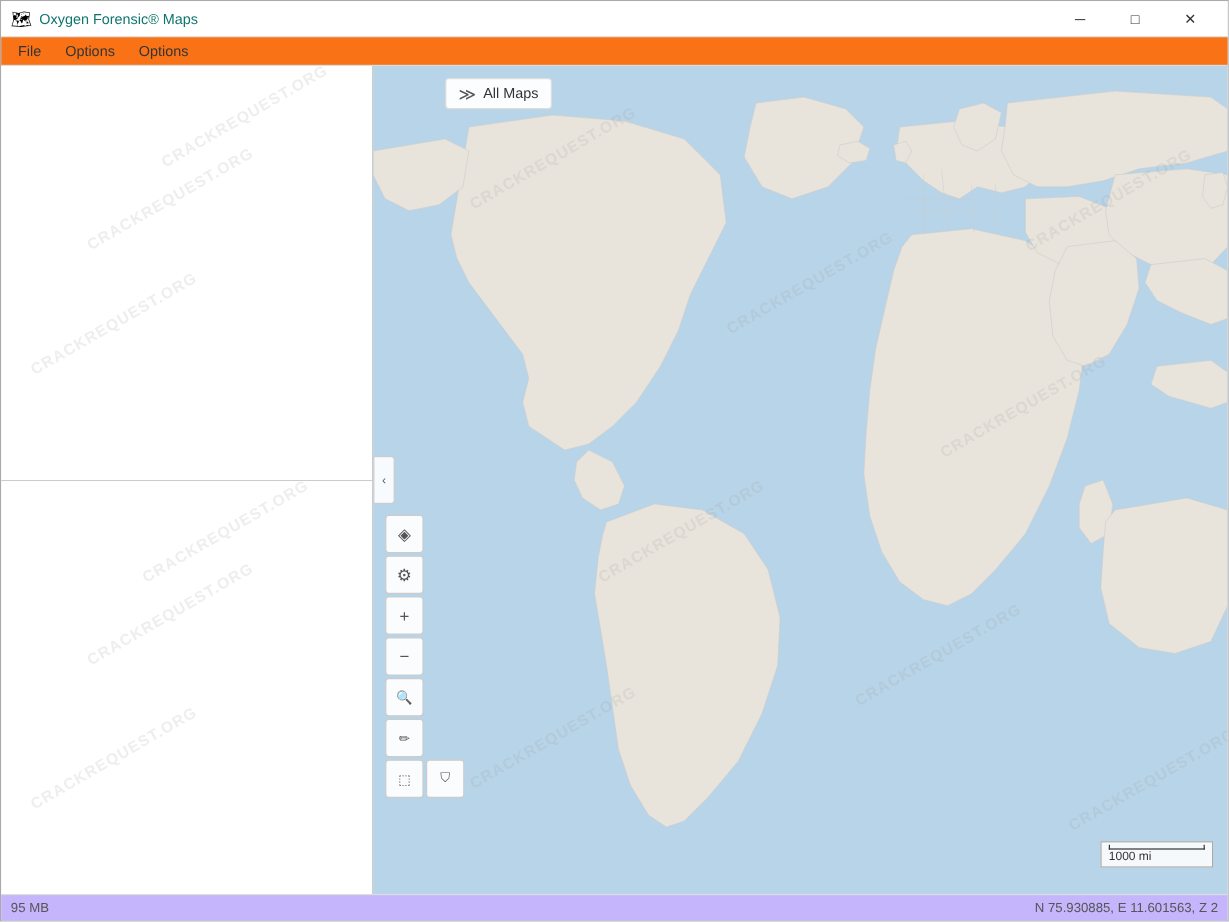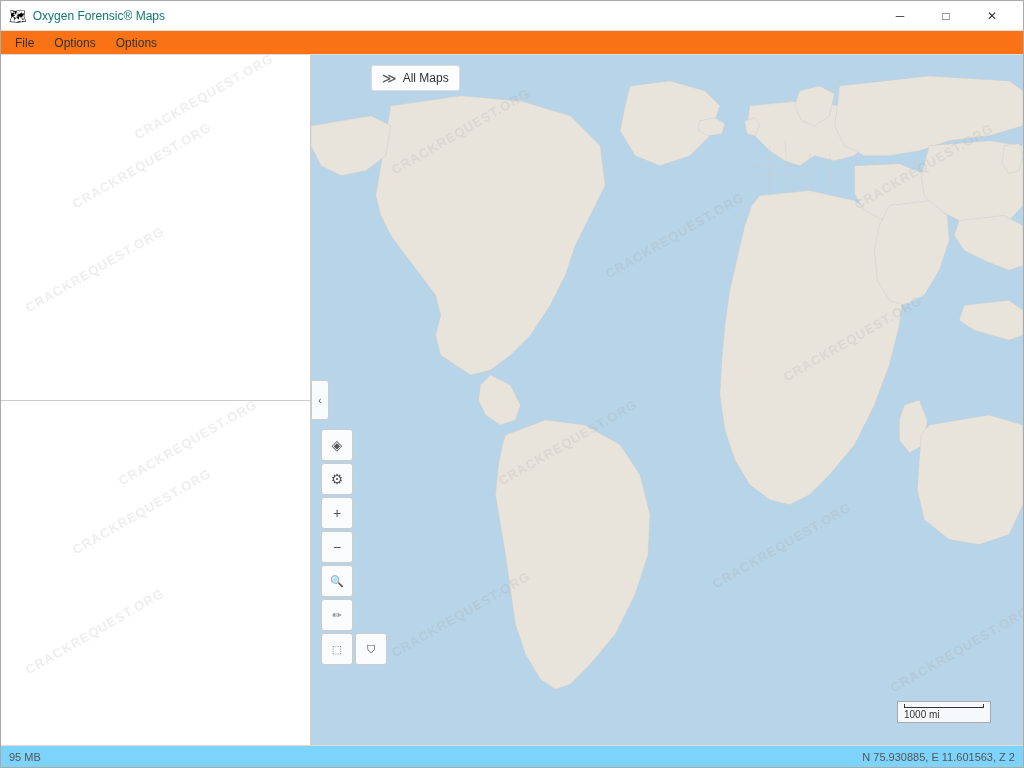--- a/index.html
+++ b/index.html
@@ -160,39 +160,39 @@
       z-index: 10;
     }
     .time-filter-chevron {
       color: #555;
       font-size: 14px;
     }
     
     .scale-bar {
       position: absolute;
       bottom: 22px;
-      right: 32px;
+      right: 12px;
       z-index: 10;
       background: rgba(255,255,255,0.85);
       padding: 2px 6px;
       border: 1px solid #aaa;
       font-size: 10px;
       color: #333;
     }
     .scale-line {
       width: 80px;
       height: 4px;
       border: 1px solid #333;
       border-top: none;
       margin-bottom: 1px;
     }
     
     .status-bar {
       height: 22px;
-      background: #7dd3fc;
+      background: #c4b5fd;
       border-top: 1px solid #ddd;
       display: flex;
       align-items: center;
       justify-content: space-between;
       padding: 0 8px;
       font-size: 11px;
       color: #555;
       gap: 10px;
     }
     

